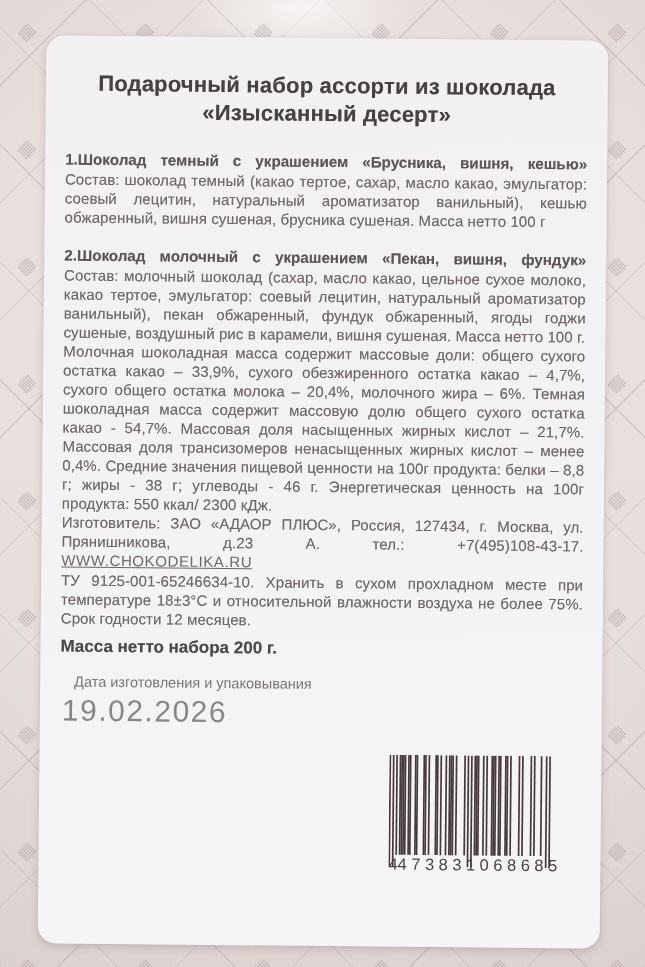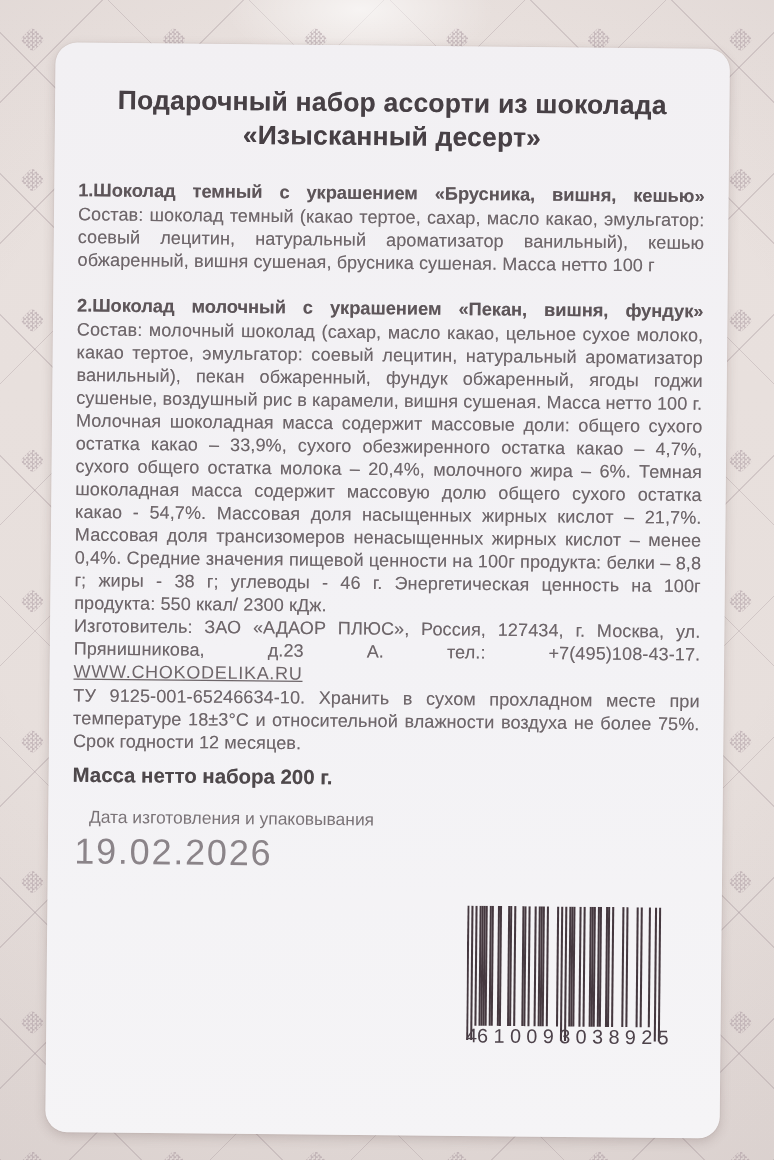--- a/index.html
+++ b/index.html
@@ -241,17 +241,17 @@
         <rect x="129.20" y="0" width="1.7" height="100" fill="#45383f"></rect>
         <rect x="132.60" y="0" width="1.7" height="100" fill="#45383f"></rect>
         <rect x="141.10" y="0" width="1.7" height="100" fill="#45383f"></rect>
         <rect x="144.50" y="0" width="1.7" height="100" fill="#45383f"></rect>
         <rect x="151.30" y="0" width="1.7" height="100" fill="#45383f"></rect>
         <rect x="156.40" y="0" width="1.7" height="112" fill="#45383f"></rect>
         <rect x="159.80" y="0" width="1.7" height="112" fill="#45383f"></rect>
       </svg>
     <div class="barcode-digits">
       <span class="bd-first">4</span>
-      <span class="bd-left">610093</span>
-      <span class="bd-right">038925</span>
+      <span class="bd-left">473831</span>
+      <span class="bd-right">068685</span>
     </div>
   </div>
 </div>
 
 </body></html>

